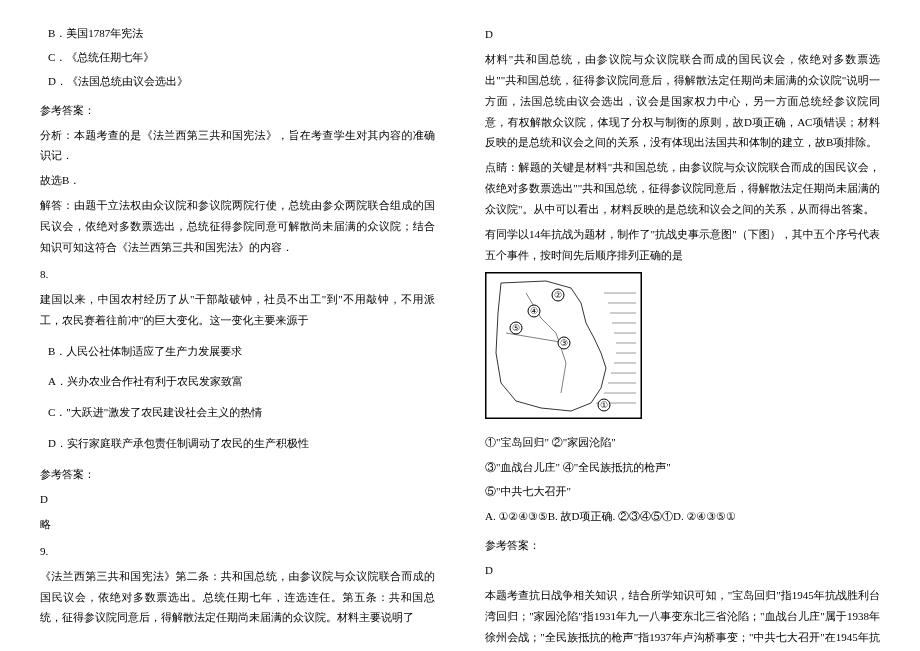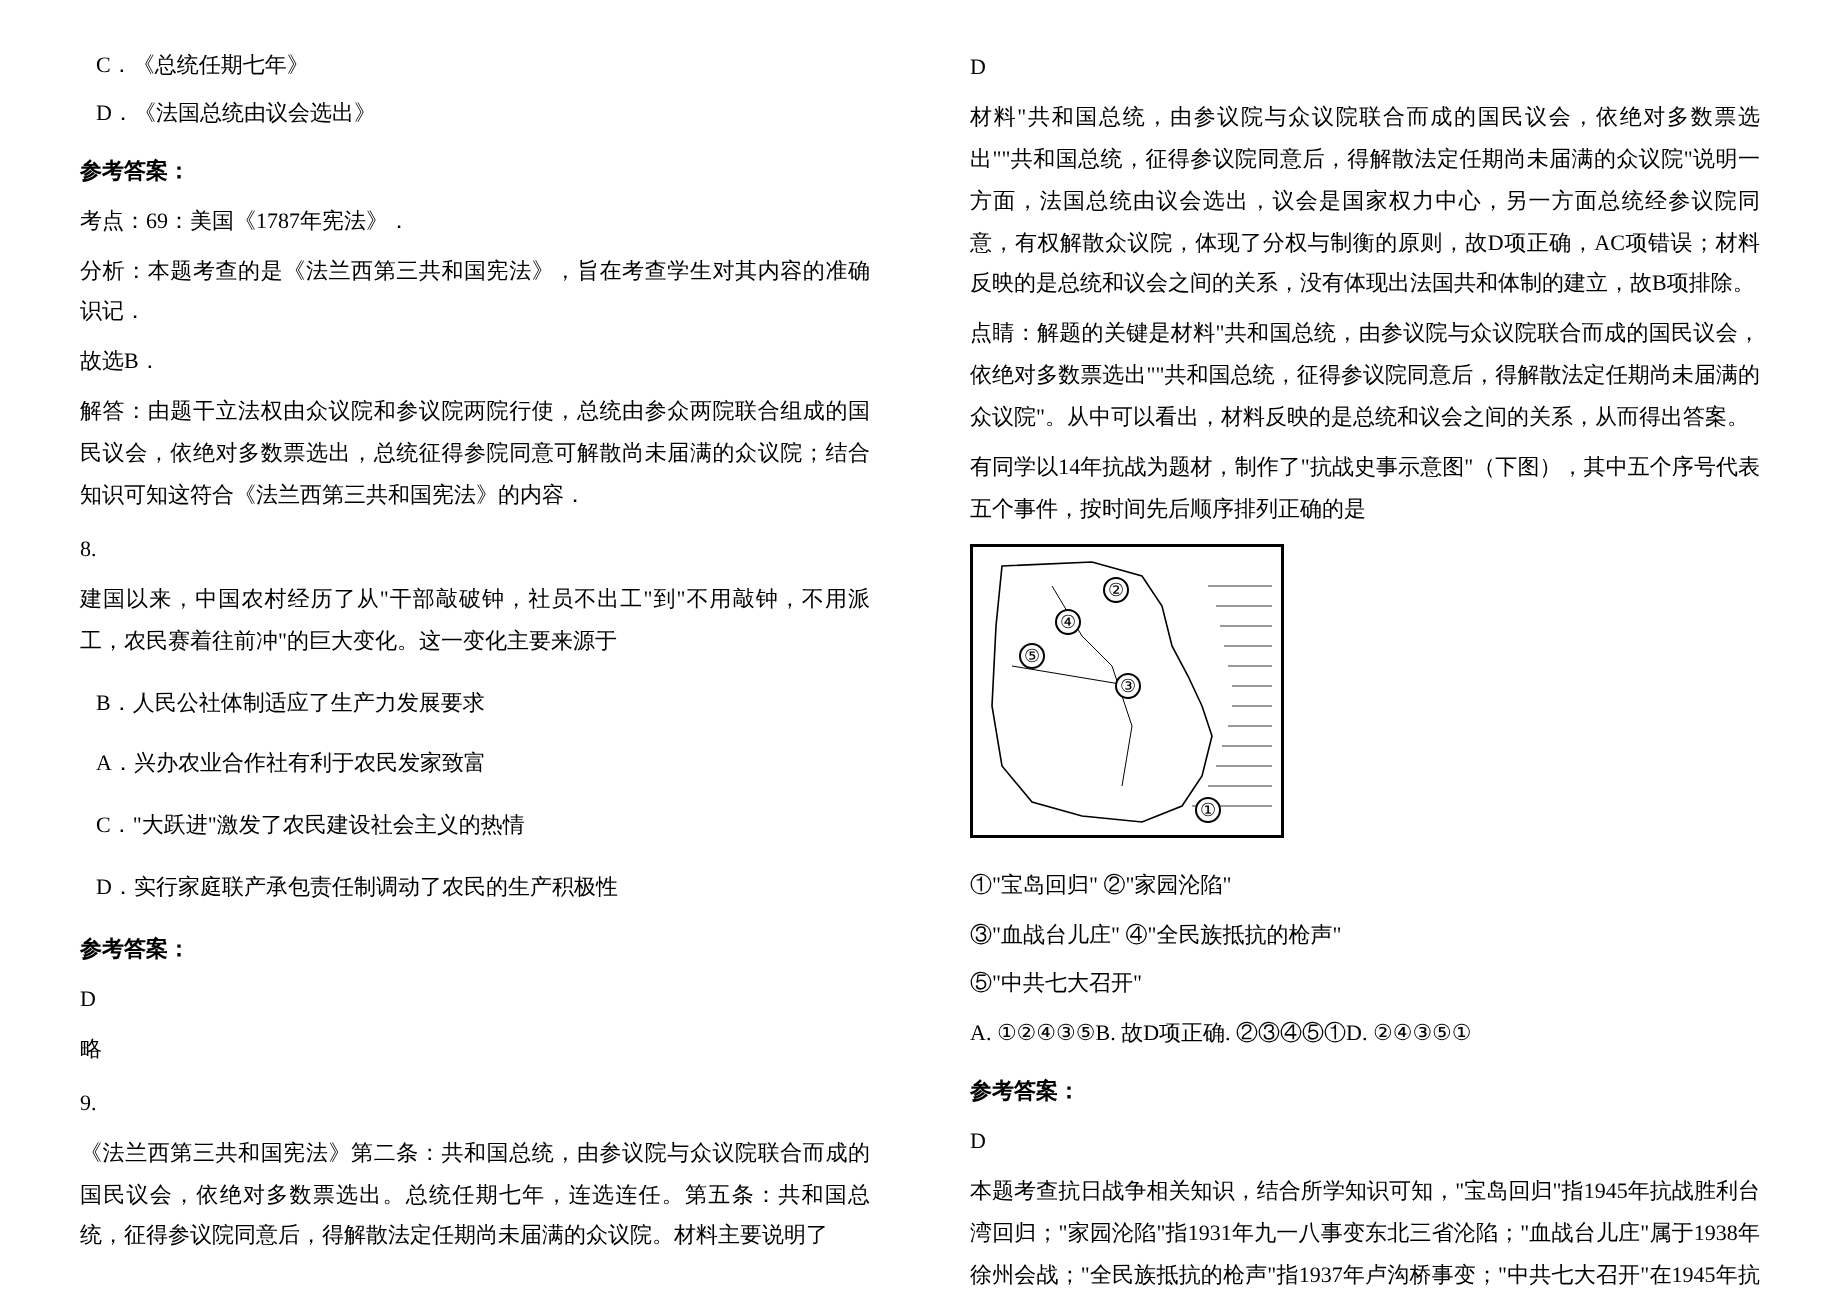--- a/index.html
+++ b/index.html
@@ -17,21 +17,21 @@
       flex: 1;
       min-width: 0;
     }
     .option {
       margin: 3px 0 3px 8px;
     }
     .option-spaced {
       margin: 10px 0 10px 8px;
     }
     .heading {
-      font-weight: bold;
+      font-weight: normal;
       margin: 8px 0 4px 0;
     }
     .para {
       margin: 4px 0;
       text-align: justify;
     }
     .qnum {
       font-weight: normal;
       margin: 6px 0 2px 0;
     }
@@ -42,24 +42,24 @@
       border: 1px solid #000;
     }
     .answer-line {
       margin: 4px 0;
     }
   </style>
 </head>
 <body>
 
 <div class="column">
+  <div class="option">B．美国1787年宪法</div>
   <div class="option">C．《总统任期七年》</div>
   <div class="option">D．《法国总统由议会选出》</div>
   <div class="heading">参考答案：</div>
-  <div class="para">考点：69：美国《1787年宪法》．</div>
   <div class="para">分析：本题考查的是《法兰西第三共和国宪法》，旨在考查学生对其内容的准确识记．</div>
   <div class="para">故选B．</div>
   <div class="para">解答：由题干立法权由众议院和参议院两院行使，总统由参众两院联合组成的国民议会，依绝对多数票选出，总统征得参院同意可解散尚未届满的众议院；结合知识可知这符合《法兰西第三共和国宪法》的内容．</div>
 
   <div class="qnum">8.</div>
   <div class="para">建国以来，中国农村经历了从"干部敲破钟，社员不出工"到"不用敲钟，不用派工，农民赛着往前冲"的巨大变化。这一变化主要来源于</div>
   <div class="option-spaced">B．人民公社体制适应了生产力发展要求</div>
   <div class="option-spaced">A．兴办农业合作社有利于农民发家致富</div>
   <div class="option-spaced">C．"大跃进"激发了农民建设社会主义的热情</div>
   <div class="option-spaced">D．实行家庭联产承包责任制调动了农民的生产积极性</div>

